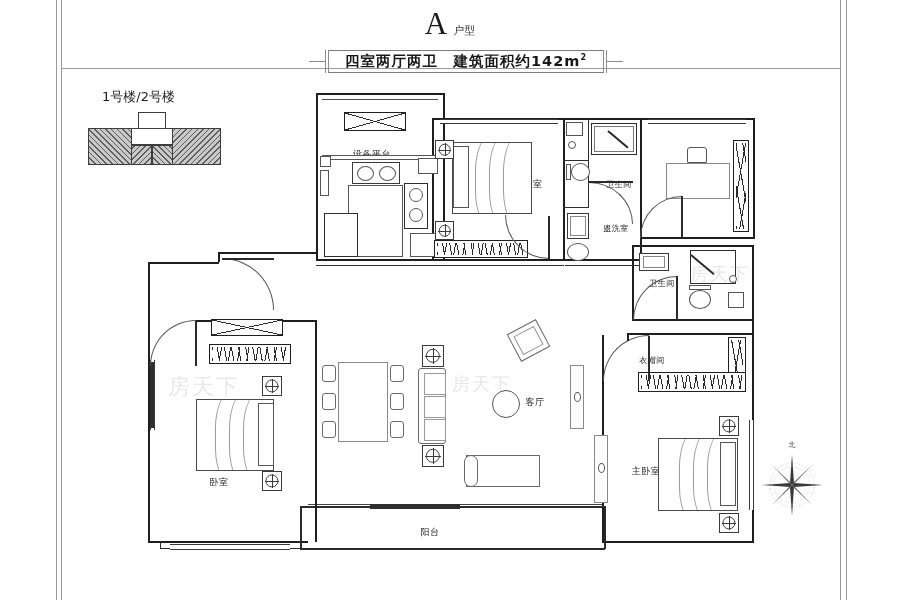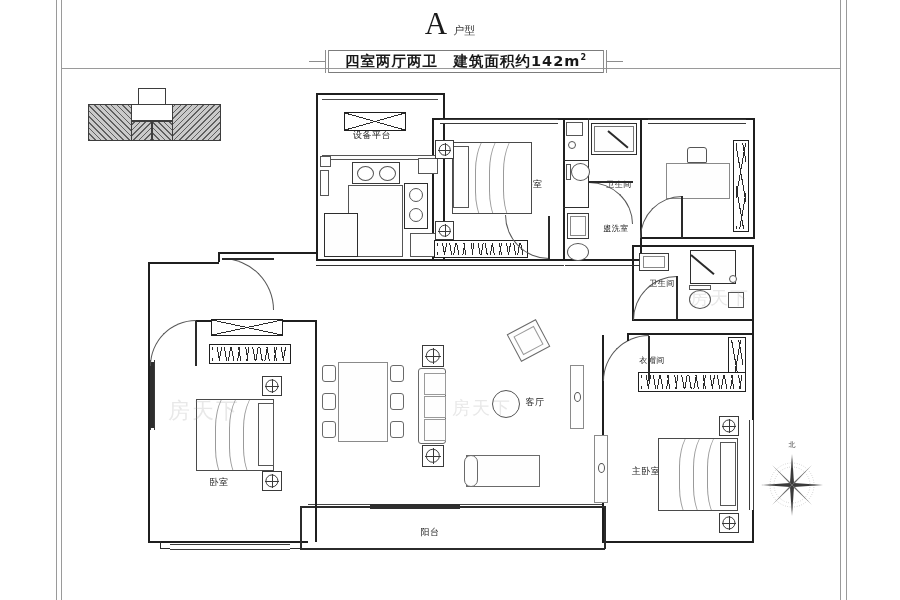--- a/index.html
+++ b/index.html
@@ -233,21 +233,20 @@
   }
 
   
   .wm {
     position:absolute;
     color:rgba(150,150,150,0.22);
     font-size:22px;
     font-family:"DejaVu Sans", sans-serif;
     pointer-events:none;
     letter-spacing:2px;
-    margin-top:24px;
   }
 </style>
 </head>
 <body>
 
 <div id="page">
 
   <div class="frame-v" style="left:56px; top:0; height:600px;"></div>
   <div class="frame-v" style="left:61px; top:0; height:600px;"></div>
   <div class="frame-v" style="left:840px; top:0; height:600px;"></div>
@@ -265,20 +264,21 @@
     <div id="banner-left-tick"></div>
     <div id="banner-cap-l"></div>
     <div id="banner">
       <span id="banner-text"><span>四室两厅两卫　建筑面积约142m</span><sup>2</sup></span>
     </div>
     <div id="banner-cap-r"></div>
     <div id="banner-right-tick"></div>
   </div>
 
   <div id="bldg-key">
+    <div id="bldg-key-label">1号楼/2号楼</div>
     <div id="bldg-shape">
       <div class="hatch" style="left:0;   top:16px; width:66px; height:37px;"></div>
       <div class="hatch hatch-rev" style="left:66px; top:16px; width:67px; height:37px;"></div>
       <div class="notch" style="left:50px; top:0;    width:28px; height:17px;"></div>
       <div class="notch" style="left:43px; top:16px; width:42px; height:17px;"></div>
       <div class="hatch hatch-rev" style="left:43px; top:33px; width:21px; height:20px;"></div>
       <div class="hatch" style="left:64px; top:33px; width:21px; height:20px;"></div>
     </div>
   </div>
 
@@ -335,21 +335,21 @@
     <div class="wall-line" style="left:315px; top:320px; width:1.5px; height:222px; background:#1f1f1f;"></div>
     <div class="window-v" style="left:150px; top:360px; width:5px; height:70px;"></div>
     <div class="wall-solid" style="left:150px; top:362px; width:4px; height:66px;"></div>
     <div class="wall-line" style="left:160px; top:548px; width:140px; height:1px; background:#2b2b2b;"></div>
     <div class="wall-line" style="left:160px; top:541px; width:1px; height:8px; background:#2b2b2b;"></div>
 
     <div class="wall-line" style="left:316px; top:265px; width:128px; height:1px; background:#333;"></div>
     <div class="wall-line" style="left:444px; top:265px; width:120px; height:1px; background:#333;"></div>
     <div class="wall-line" style="left:565px; top:265px; width:76px; height:1px; background:#333;"></div>
 
-    <span class="rlabel" style="left:372px; top:135px;">设备平台</span>
+    <span class="rlabel" style="left:372px; top:154px;">设备平台</span>
     <span class="rlabel" style="left:372px; top:216px;">厨房</span>
     <span class="rlabel" style="left:533px; top:184px;">卧室</span>
     <span class="rlabel rlabel-sm" style="left:619px; top:184px;">卫生间</span>
     <span class="rlabel rlabel-sm" style="left:616px; top:228px;">盥洗室</span>
     <span class="rlabel" style="left:700px; top:178px;">书房</span>
     <span class="rlabel rlabel-sm" style="left:662px; top:283px;">卫生间</span>
     <span class="rlabel rlabel-sm" style="left:652px; top:360px;">衣帽间</span>
     <span class="rlabel" style="left:646px; top:471px;">主卧室</span>
     <span class="rlabel" style="left:363px; top:401px;">餐厅</span>
     <span class="rlabel" style="left:535px; top:402px;">客厅</span>

